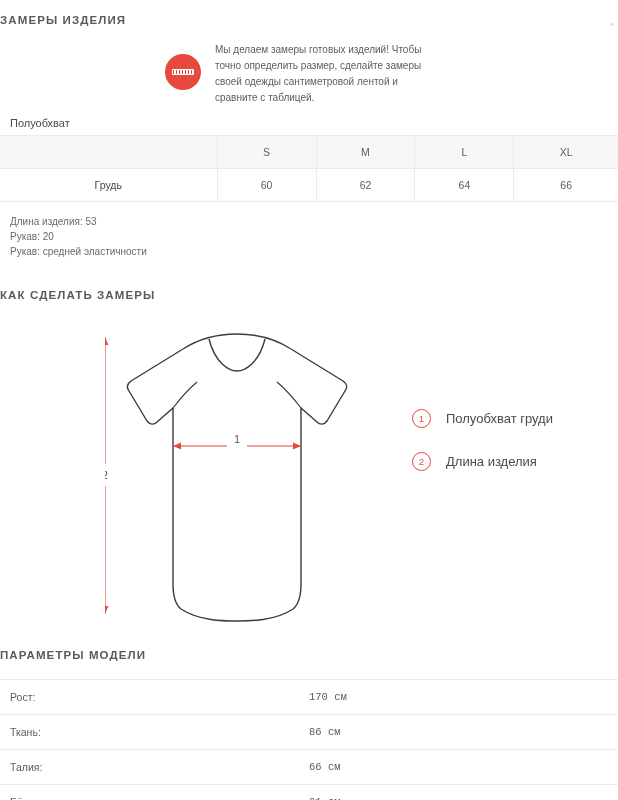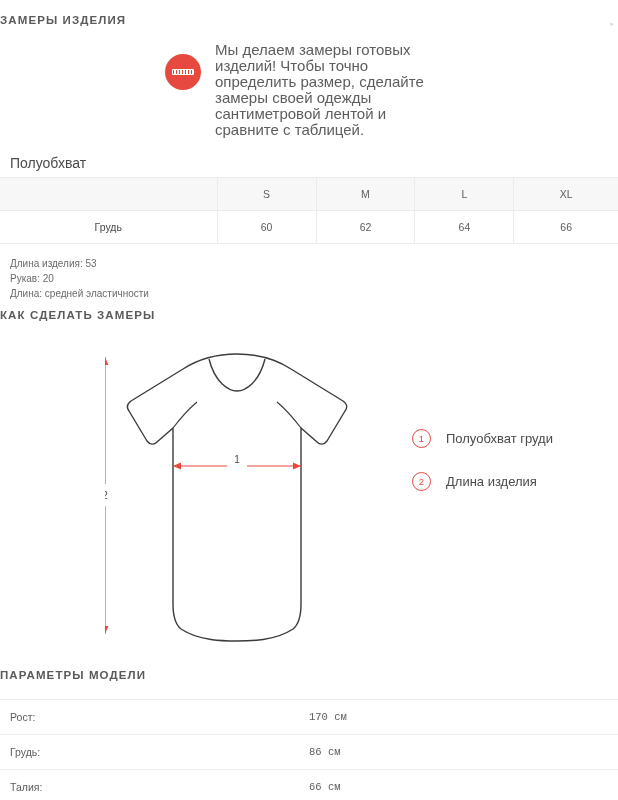--- a/index.html
+++ b/index.html
@@ -53,32 +53,32 @@
     border-radius: 1px;
   }
   .intro-badge .tape:before {
     content: "";
     position: absolute;
     left: 1px; top: 1px;
     width: 20px; height: 4px;
     background: repeating-linear-gradient(to right, #e8493f 0 1px, #fff 1px 3px);
   }
   .intro-text {
-    font-size: 15px;
+    font-size: 10px;
     line-height: 16px;
     color: #5d5d5d;
     max-width: 215px;
   }
 
   
   .tbl-label {
-    font-size: 14px;
+    font-size: 11px;
     color: #4a4a4a;
     padding: 0 0 6px 10px;
-    margin-top: 17px;
+    margin-top: 11px;
   }
   table.size {
     width: 100%;
     border-collapse: collapse;
     font-size: 10.5px;
   }
   table.size th, table.size td {
     border: 1px solid #eceaea;
     text-align: center;
     padding: 10px 0;
@@ -95,21 +95,21 @@
   table.size th:last-child, table.size td:last-child { border-right: none; }
 
   .extra-lines {
     padding: 12px 0 0 10px;
     font-size: 10px;
     line-height: 15px;
     color: #6a6a6a;
   }
 
   
-  #title-how { margin-top: 8px; }
+  #title-how { margin-top: 30px; }
 
   .diagram-wrap {
     position: relative;
     height: 330px;
     margin-top: 18px;
   }
   .tee {
     position: absolute;
     left: 105px; top: 10px;
     width: 265px; height: 295px;
@@ -198,21 +198,21 @@
         <td>62</td>
         <td>64</td>
         <td>66</td>
       </tr>
     </tbody>
   </table>
 
   <div class="extra-lines">
     <div>Длина изделия: 53</div>
     <div>Рукав: 20</div>
-    <div>Длина: средней эластичности</div>
+    <div>Рукав: средней эластичности</div>
   </div>
 
   <div class="section-title" id="title-how">КАК СДЕЛАТЬ ЗАМЕРЫ</div>
 
   <div class="diagram-wrap">
     <svg class="tee" viewBox="0 0 265 295">
 
       <path d="M78 20 C95 9 112 5 132 5 C152 5 169 9 186 20
                L238 52 C242 55 243 58 240 62 L222 92
                C219 96 215 96 212 93 L196 79
@@ -254,21 +254,21 @@
 
   <div class="section-title" id="title-model">ПАРАМЕТРЫ МОДЕЛИ</div>
 
   <table class="model">
     <tbody>
       <tr>
         <td class="k">Рост:</td>
         <td class="v">170 см</td>
       </tr>
       <tr>
-        <td class="k">Грудь:</td>
+        <td class="k">Ткань:</td>
         <td class="v">86 см</td>
       </tr>
       <tr>
         <td class="k">Талия:</td>
         <td class="v">66 см</td>
       </tr>
       <tr>
         <td class="k">Бёдра:</td>
         <td class="v">91 см</td>
       </tr>

